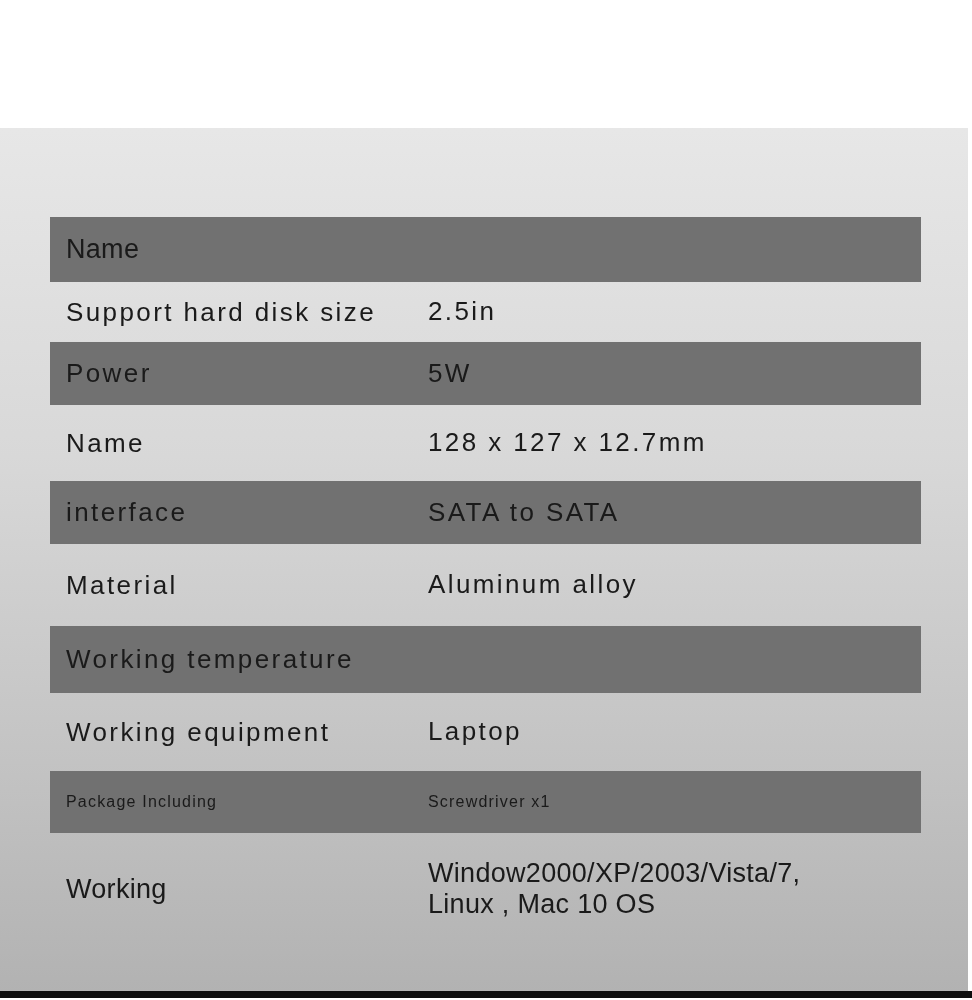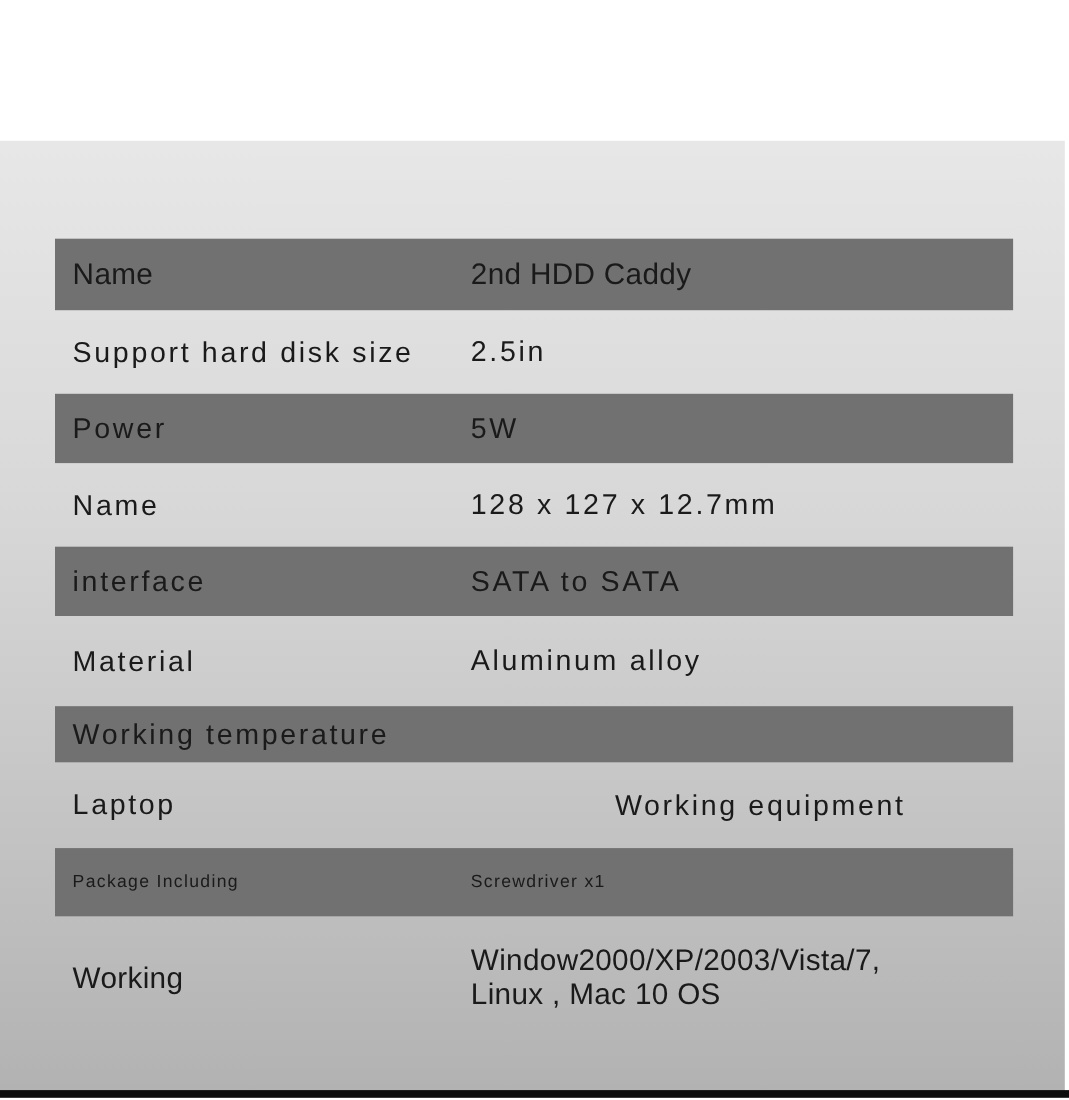--- a/index.html
+++ b/index.html
@@ -42,26 +42,26 @@
   }
   .spacer-top { height: 89px; }
   .row {
     display: flex;
     align-items: center;
     margin: 0 47px 0 50px;
     padding-left: 16px;
   }
   .row.dark { background: var(--bar, #717171); }
   .r0 { height: 65px; }
-  .r1 { height: 76px; }
+  .r1 { height: 60px; }
   .r2 { height: 63px; justify-content: space-between; }
   .r3 { height: 76px; }
   .r4 { height: 63px; }
   .r5 { height: 82px; }
-  .r6 { height: 51px; }
+  .r6 { height: 67px; }
   .r7 { height: 78px; }
   .r8 { height: 62px; }
   .r9 { height: 112px; }
   .cell { color: var(--text, #1a1a1a); }
   .label { flex: 0 0 362px; width: 362px; }
   .value { flex: 1 1 auto; white-space: pre-line; line-height: 1.15; }
   .cond { font-size: 27px; letter-spacing: 0.3px; }
   .wide { font-size: 26px; letter-spacing: 2.4px; }
   .mid  { font-size: 16px; letter-spacing: 1.2px; }
   .bottom-black-bar {
@@ -76,21 +76,20 @@
 
 <div class="stage">
 
   <div class="top-whitespace"></div>
 
   <div class="spec-panel">
     <div class="spacer-top"></div>
 
     <div class="row dark r0">
       <div class="cell label cond">Name</div>
-      <div class="cell value cond">2nd HDD Caddy</div>
     </div>
 
     <div class="row light r1">
       <div class="cell label wide">Support hard disk size</div>
       <div class="cell value wide">2.5in</div>
     </div>
 
     <div class="row dark r2">
       <div class="cell label wide">Power</div>
       <div class="cell value wide">5W</div>
@@ -109,22 +108,22 @@
     <div class="row light r5">
       <div class="cell label wide">Material</div>
       <div class="cell value wide">Aluminum alloy</div>
     </div>
 
     <div class="row dark r6">
       <div class="cell label wide">Working temperature</div>
     </div>
 
     <div class="row light r7">
+      <div class="cell label wide">Working equipment</div>
       <div class="cell value wide">Laptop</div>
-      <div class="cell label wide">Working equipment</div>
     </div>
 
     <div class="row dark r8">
       <div class="cell label mid">Package Including</div>
       <div class="cell value mid">Screwdriver x1</div>
     </div>
 
     <div class="row light r9">
       <div class="cell label cond">Working</div>
       <div class="cell value cond">Window2000/XP/2003/Vista/7,

